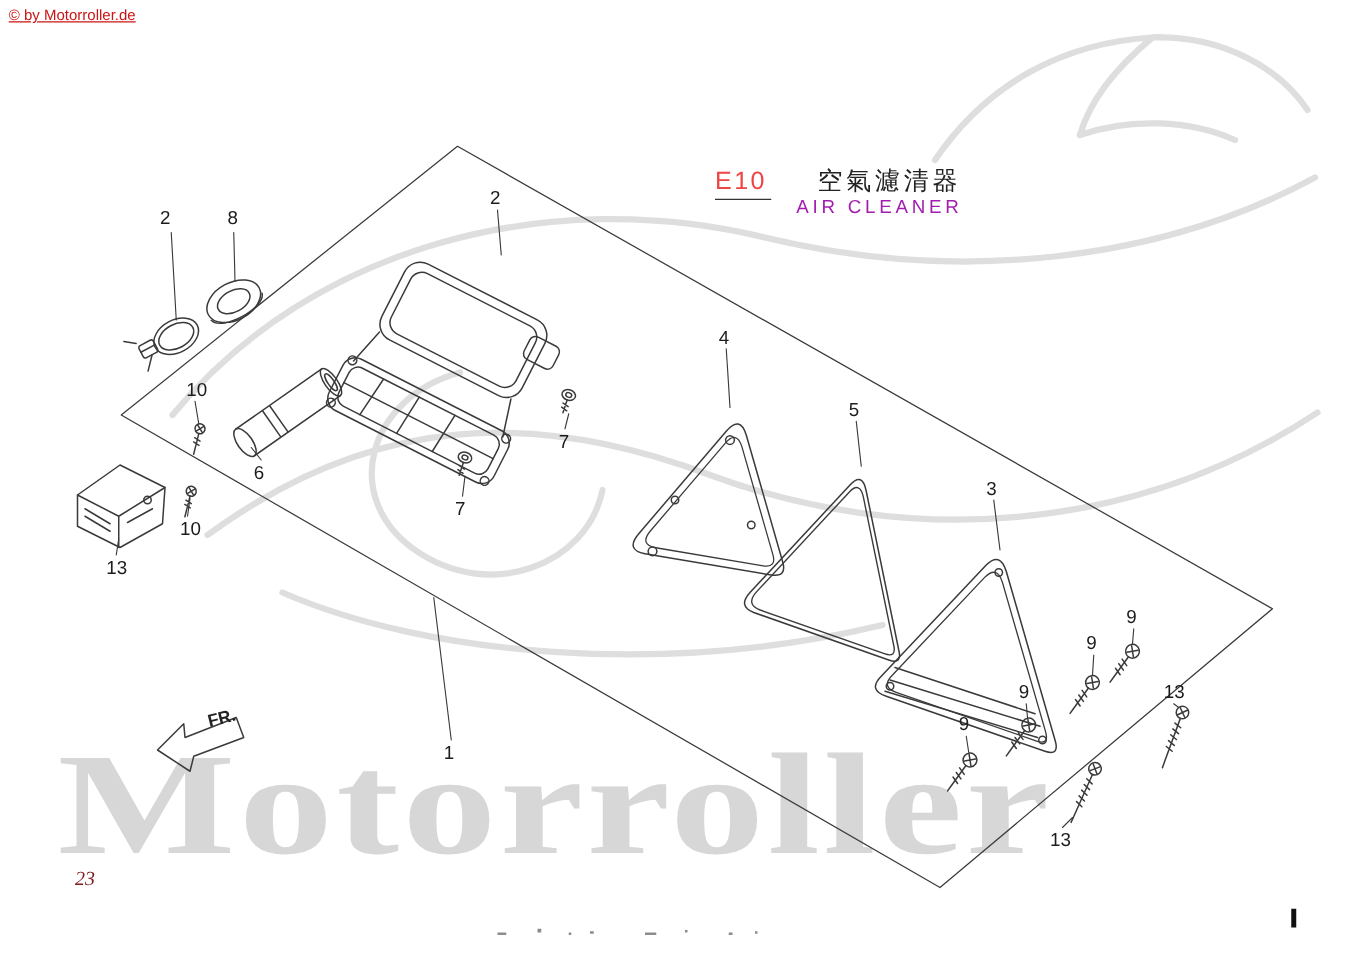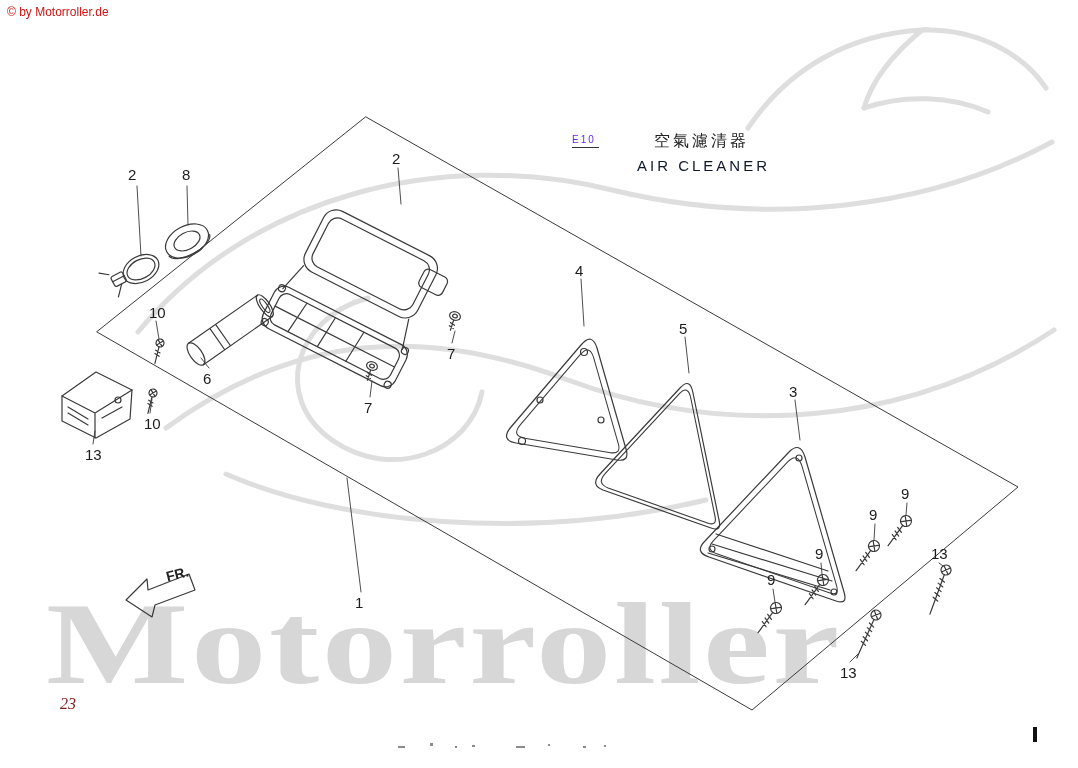--- a/index.html
+++ b/index.html
@@ -8,26 +8,26 @@
   svg{position:absolute;left:0;top:0;}
   #bg-svg{z-index:0;}
   #fg-svg{z-index:2;}
   .wm-main{position:absolute;left:46px;top:586px;z-index:1;
            font-family:"Liberation Serif",serif;font-weight:700;font-size:116px;line-height:1;
            color:#d7d7d7;letter-spacing:2px;transform:scaleX(1.30);transform-origin:left top;
            white-space:nowrap;}
   .wm-suffix{position:absolute;left:903px;top:540px;z-index:1;
            font-family:"Liberation Serif",serif;font-weight:700;font-size:82px;line-height:1;
            color:#d7d7d7;}
-  .copyright{position:absolute;left:7px;top:5px;z-index:3;font-size:12px;color:#cc1414;}
-  .code{position:absolute;left:572px;top:134px;z-index:3;font-size:10px;letter-spacing:2px;
-        color:#6d28d9;border-bottom:1.5px solid #333;padding:0 3px 2px 0;}
-  .cn{position:absolute;left:654px;top:131px;z-index:3;font-size:16px;letter-spacing:3px;color:#222;
+  .copyright{position:absolute;left:7px;top:5px;z-index:3;font-size:12px;color:#cc1414;text-decoration:underline;}
+  .code{position:absolute;left:572px;top:134px;z-index:3;font-size:20px;letter-spacing:2px;
+        color:#ef4444;border-bottom:1.5px solid #333;padding:0 3px 2px 0;}
+  .cn{position:absolute;left:654px;top:131px;z-index:3;font-size:20px;letter-spacing:3px;color:#222;
       font-family:"DejaVu Sans",sans-serif;}
-  .en{position:absolute;left:637px;top:157px;z-index:3;font-size:15px;letter-spacing:3px;color:#0f172a;}
+  .en{position:absolute;left:637px;top:157px;z-index:3;font-size:15px;letter-spacing:3px;color:#a21caf;}
   .fr-label{position:absolute;left:166px;top:566px;z-index:3;font-size:14px;font-weight:600;color:#222;
         transform:rotate(-14deg);}
   .pageno{position:absolute;left:60px;top:695px;z-index:3;font-size:16px;font-style:italic;
         font-family:"Liberation Serif",serif;color:#7f1d1d;}
   .callout{position:absolute;z-index:3;font-size:15px;color:#1c1c1c;}
 </style>
 </head>
 <body>
 
 <div id="stage">

